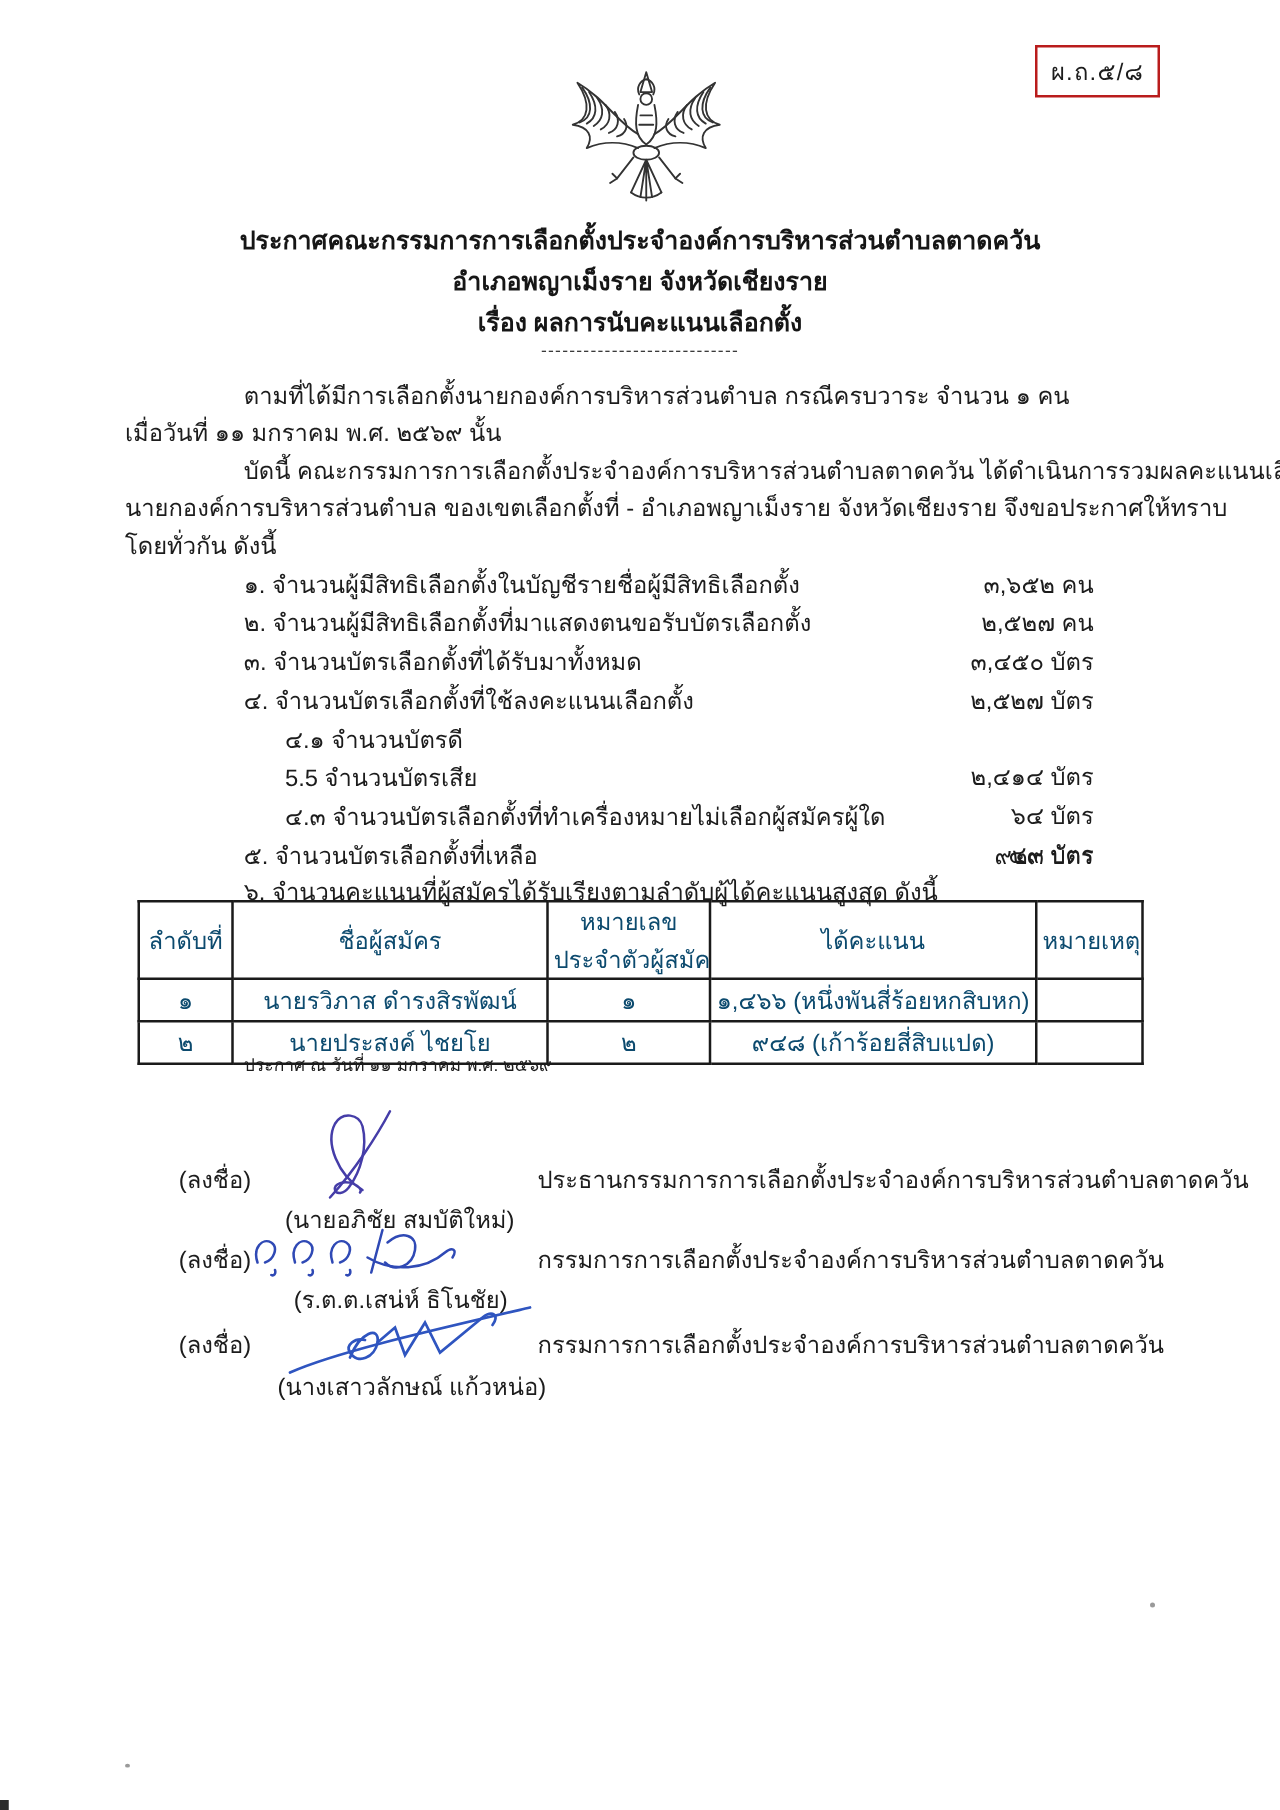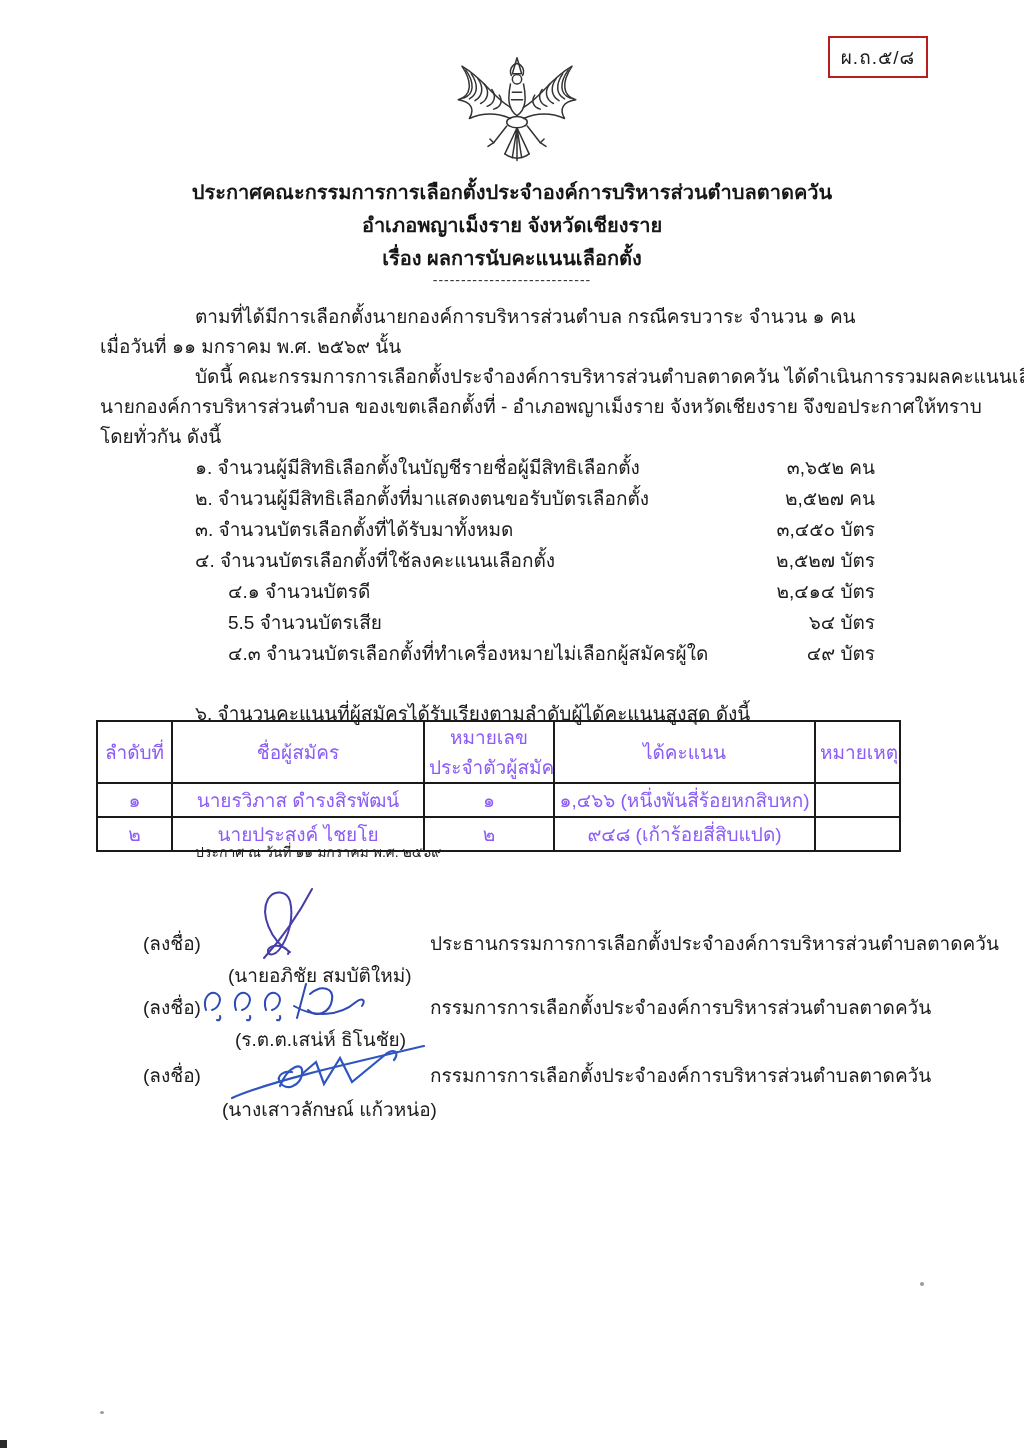--- a/index.html
+++ b/index.html
@@ -28,26 +28,26 @@
     position:absolute; left:0; width:1024px; text-align:center;
     font-size:14px; letter-spacing:1px; color:#3a3a3a;
   }
   .body-line { position:absolute; left:100px; width:840px; font-size:19px; white-space:nowrap; }
   .indent { padding-left:95px; }
   .stat-line {
     position:absolute; left:195px; width:680px;
     display:flex; justify-content:space-between;
     font-size:19px; white-space:nowrap;
   }
-  .stat-line.sub { padding-left:33px; width:647px; }
+  .stat-line.sub { padding-left:33px; width:647px;flex-direction:column; }
   .stat-value { text-align:right; }
   table.results {
-    position:absolute; left:96px; top:720px;
+    position:absolute; left:110px; top:720px;
     width:803px; border-collapse:collapse;
-    font-size:19px; color:#8b5cf6;
+    font-size:19px; color:#0c4a6e;
     table-layout:fixed;
   }
   table.results th, table.results td {
     border:2px solid #1a1a1a;
     text-align:center; vertical-align:middle;
     font-weight:normal; padding:0 4px;
     overflow:hidden; white-space:nowrap;
   }
   table.results thead tr { height:60px; }
   table.results tbody tr { height:34px; }
@@ -144,20 +144,24 @@
     <span>๔.๑ จำนวนบัตรดี</span>
     <span class="stat-value">๒,๔๑๔ บัตร</span>
   </div>
   <div class="stat-line sub" style="top:607px;">
     <span>5.5 จำนวนบัตรเสีย</span>
     <span class="stat-value">๖๔ บัตร</span>
   </div>
   <div class="stat-line sub" style="top:638px;">
     <span>๔.๓ จำนวนบัตรเลือกตั้งที่ทำเครื่องหมายไม่เลือกผู้สมัครผู้ใด</span>
     <span class="stat-value">๔๙ บัตร</span>
+  </div>
+  <div class="stat-line" style="top:669px;">
+    <span>๕. จำนวนบัตรเลือกตั้งที่เหลือ</span>
+    <span class="stat-value">๙๒๓ บัตร</span>
   </div>
   <div class="body-line indent" style="top:698px;">๖. จำนวนคะแนนที่ผู้สมัครได้รับเรียงตามลำดับผู้ได้คะแนนสูงสุด ดังนี้</div>
 
   <table class="results">
     <colgroup>
       <col class="col-no">
         <col class="col-name">
         <col class="col-num">
         <col class="col-score">
         <col class="col-note">

